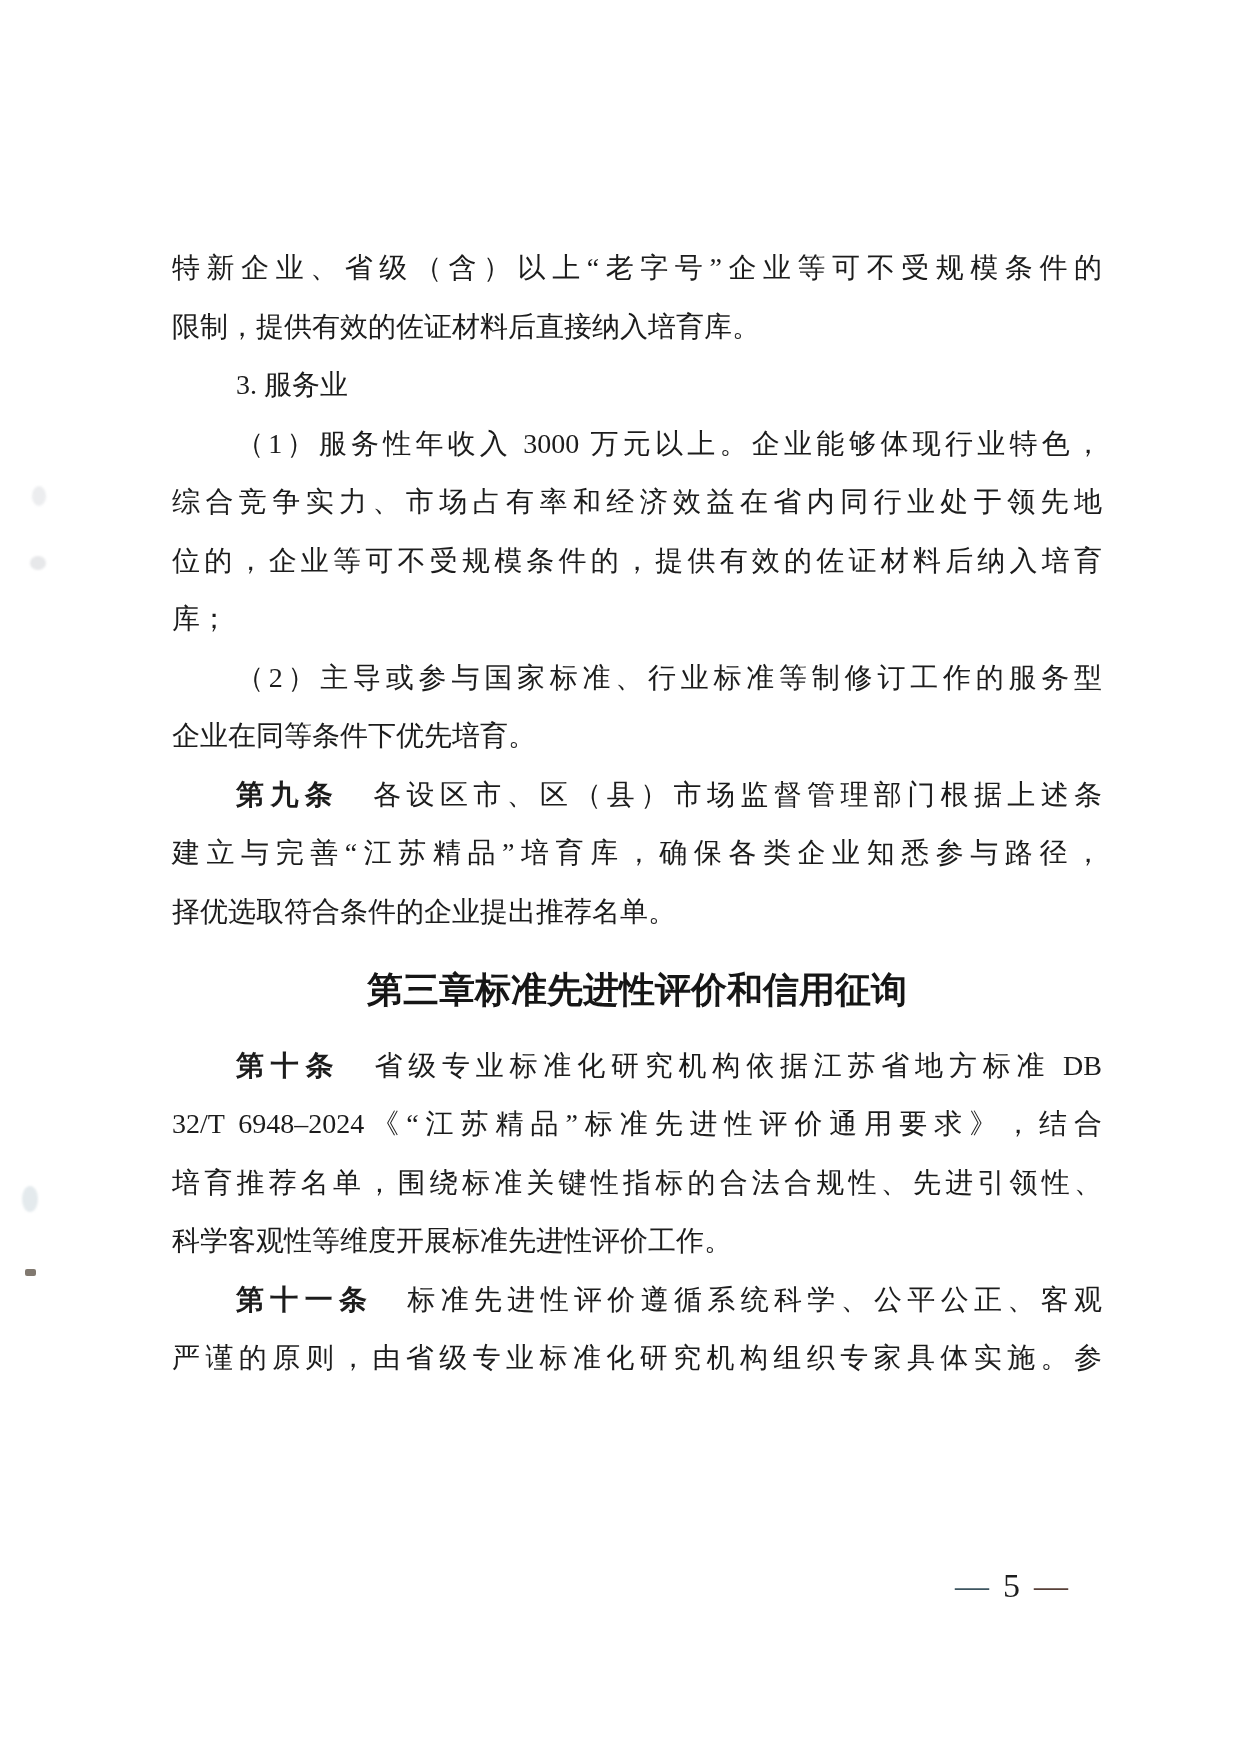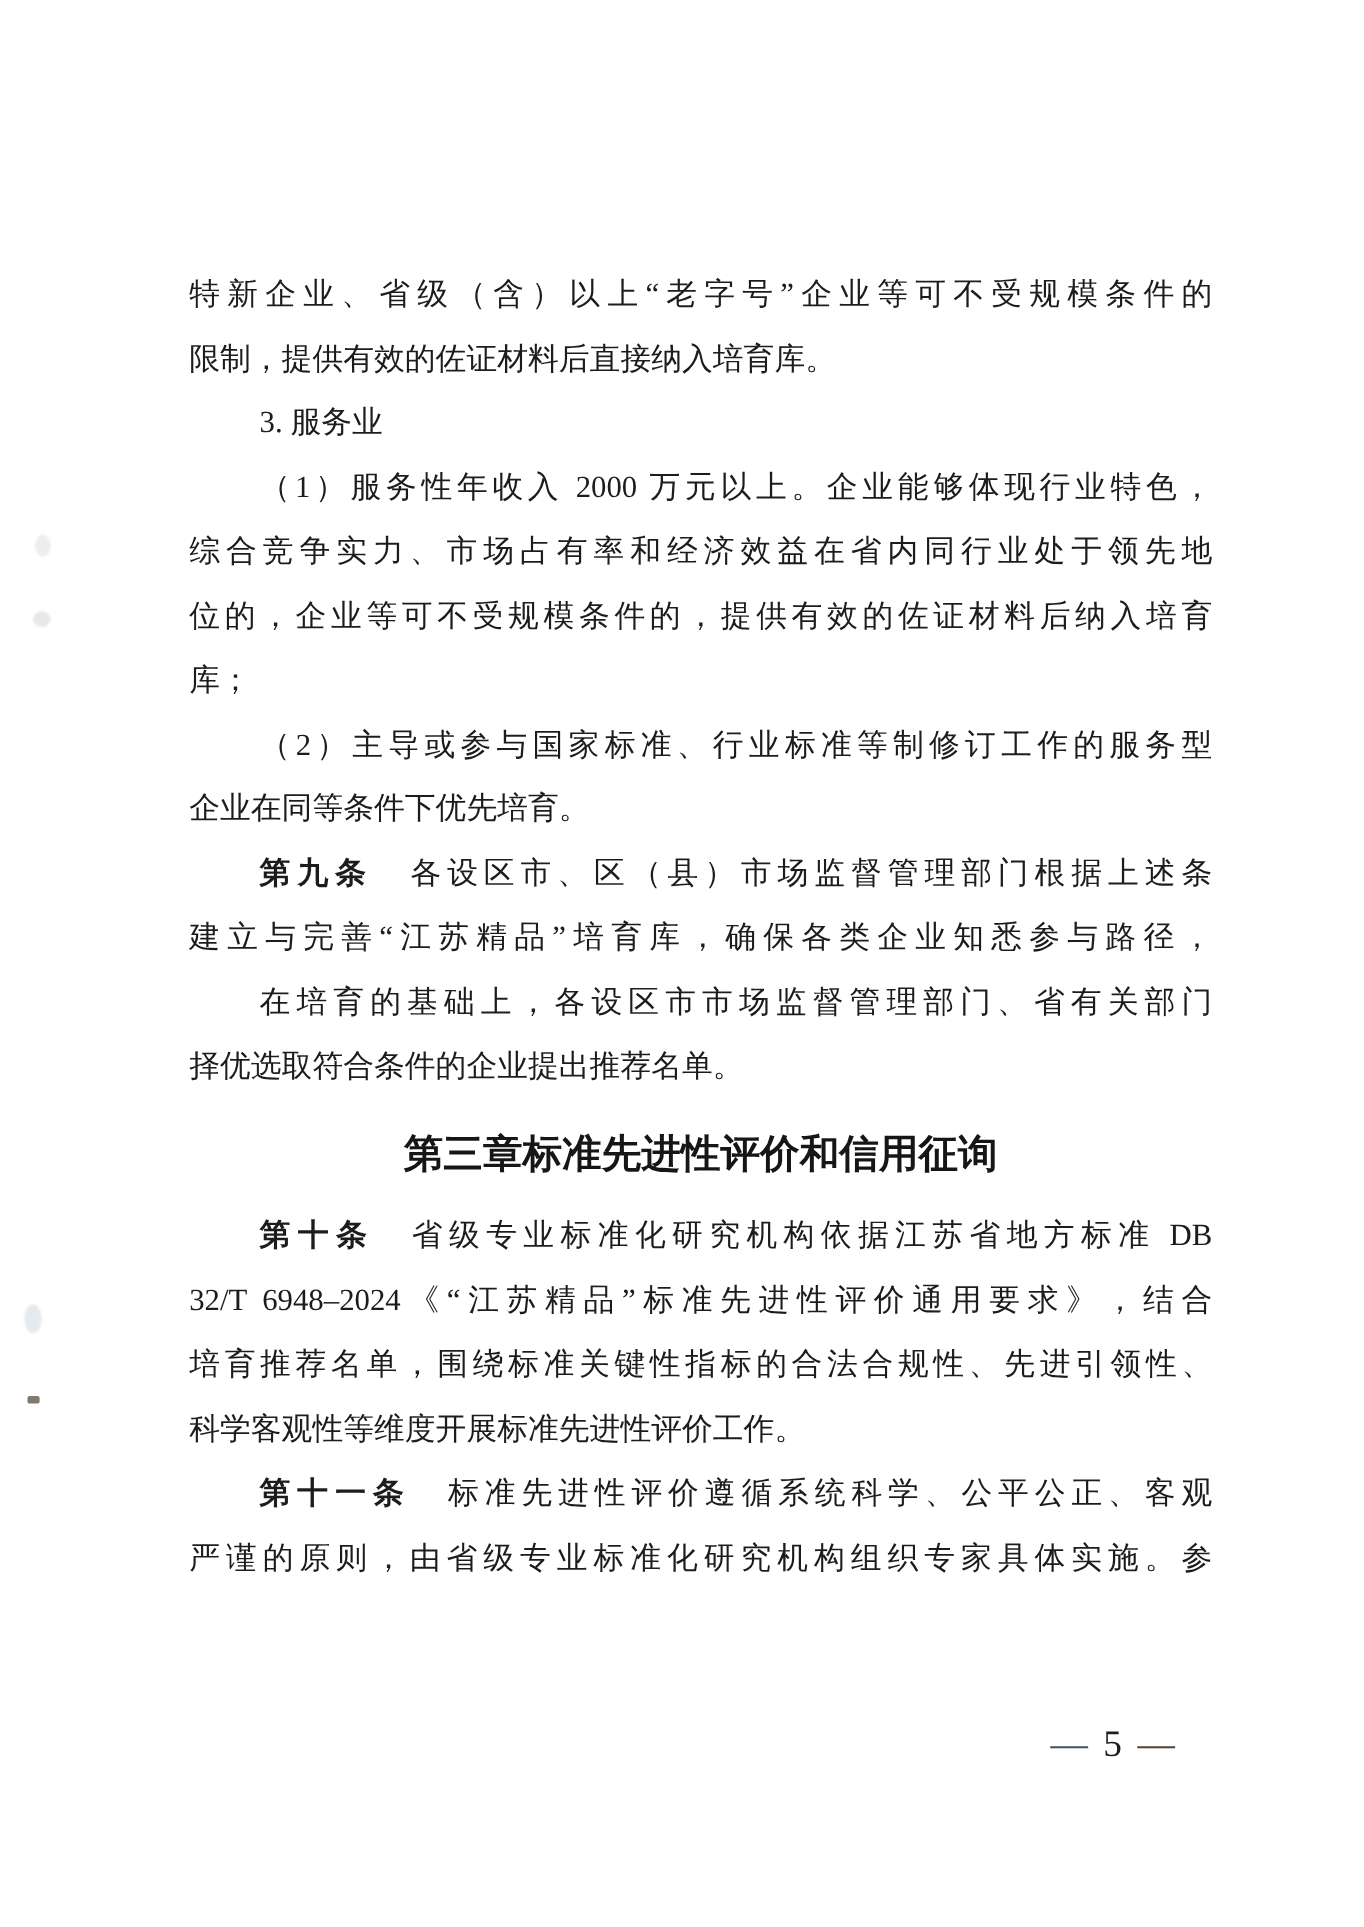--- a/index.html
+++ b/index.html
@@ -27,21 +27,21 @@
     white-space: nowrap;
     text-justify: inter-character;
   }
   .line.fill {
     text-align: justify;
     text-align-last: justify;
     white-space: normal;
   }
   .line.indent { padding-left: 64px; }
   .term {
-    font-family: Liberation Mono, monospace;
+    font-family: Liberation Sans, sans-serif;
     font-weight: 800;
     margin-right: 34px;
     letter-spacing: 1px;
   }
   .chapter-heading {
     height: 58.5px;
     line-height: 58.5px;
     margin: 20px 0 17px 0;
     text-align: center;
     font-family: "Liberation Sans", sans-serif;
@@ -71,29 +71,28 @@
 </style>
 </head>
 <body>
 
 <div class="page">
   <div class="text-column">
 
     <div class="line fill"><span>特新企业、省级（含）以上“老字号”企业等可不受规模条件的</span></div>
     <div class="line"><span>限制，提供有效的佐证材料后直接纳入培育库。</span></div>
     <div class="line indent"><span>3. 服务业</span></div>
-    <div class="line indent fill"><span>（1）服务性年收入 2000 万元以上。企业能够体现行业特色，</span></div>
+    <div class="line indent fill"><span>（1）服务性年收入 3000 万元以上。企业能够体现行业特色，</span></div>
     <div class="line fill"><span>综合竞争实力、市场占有率和经济效益在省内同行业处于领先地</span></div>
     <div class="line fill"><span>位的，企业等可不受规模条件的，提供有效的佐证材料后纳入培育</span></div>
     <div class="line"><span>库；</span></div>
     <div class="line indent fill"><span>（2）主导或参与国家标准、行业标准等制修订工作的服务型</span></div>
     <div class="line"><span>企业在同等条件下优先培育。</span></div>
     <div class="line indent fill"><span class="term">第九条</span><span>各设区市、区（县）市场监督管理部门根据上述条</span></div>
     <div class="line fill"><span>建立与完善“江苏精品”培育库，确保各类企业知悉参与路径，</span></div>
-    <div class="line indent fill"><span>在培育的基础上，各设区市市场监督管理部门、省有关部门</span></div>
     <div class="line"><span>择优选取符合条件的企业提出推荐名单。</span></div>
 
     <div class="chapter-heading">
       <span class="ch-num">第三章</span><span class="ch-title">标准先进性评价和信用征询</span>
     </div>
 
     <div class="line indent fill"><span class="term">第十条</span><span>省级专业标准化研究机构依据江苏省地方标准 DB</span></div>
     <div class="line fill"><span>32/T 6948–2024《“江苏精品”标准先进性评价通用要求》，结合</span></div>
     <div class="line fill"><span>培育推荐名单，围绕标准关键性指标的合法合规性、先进引领性、</span></div>
     <div class="line"><span>科学客观性等维度开展标准先进性评价工作。</span></div>

